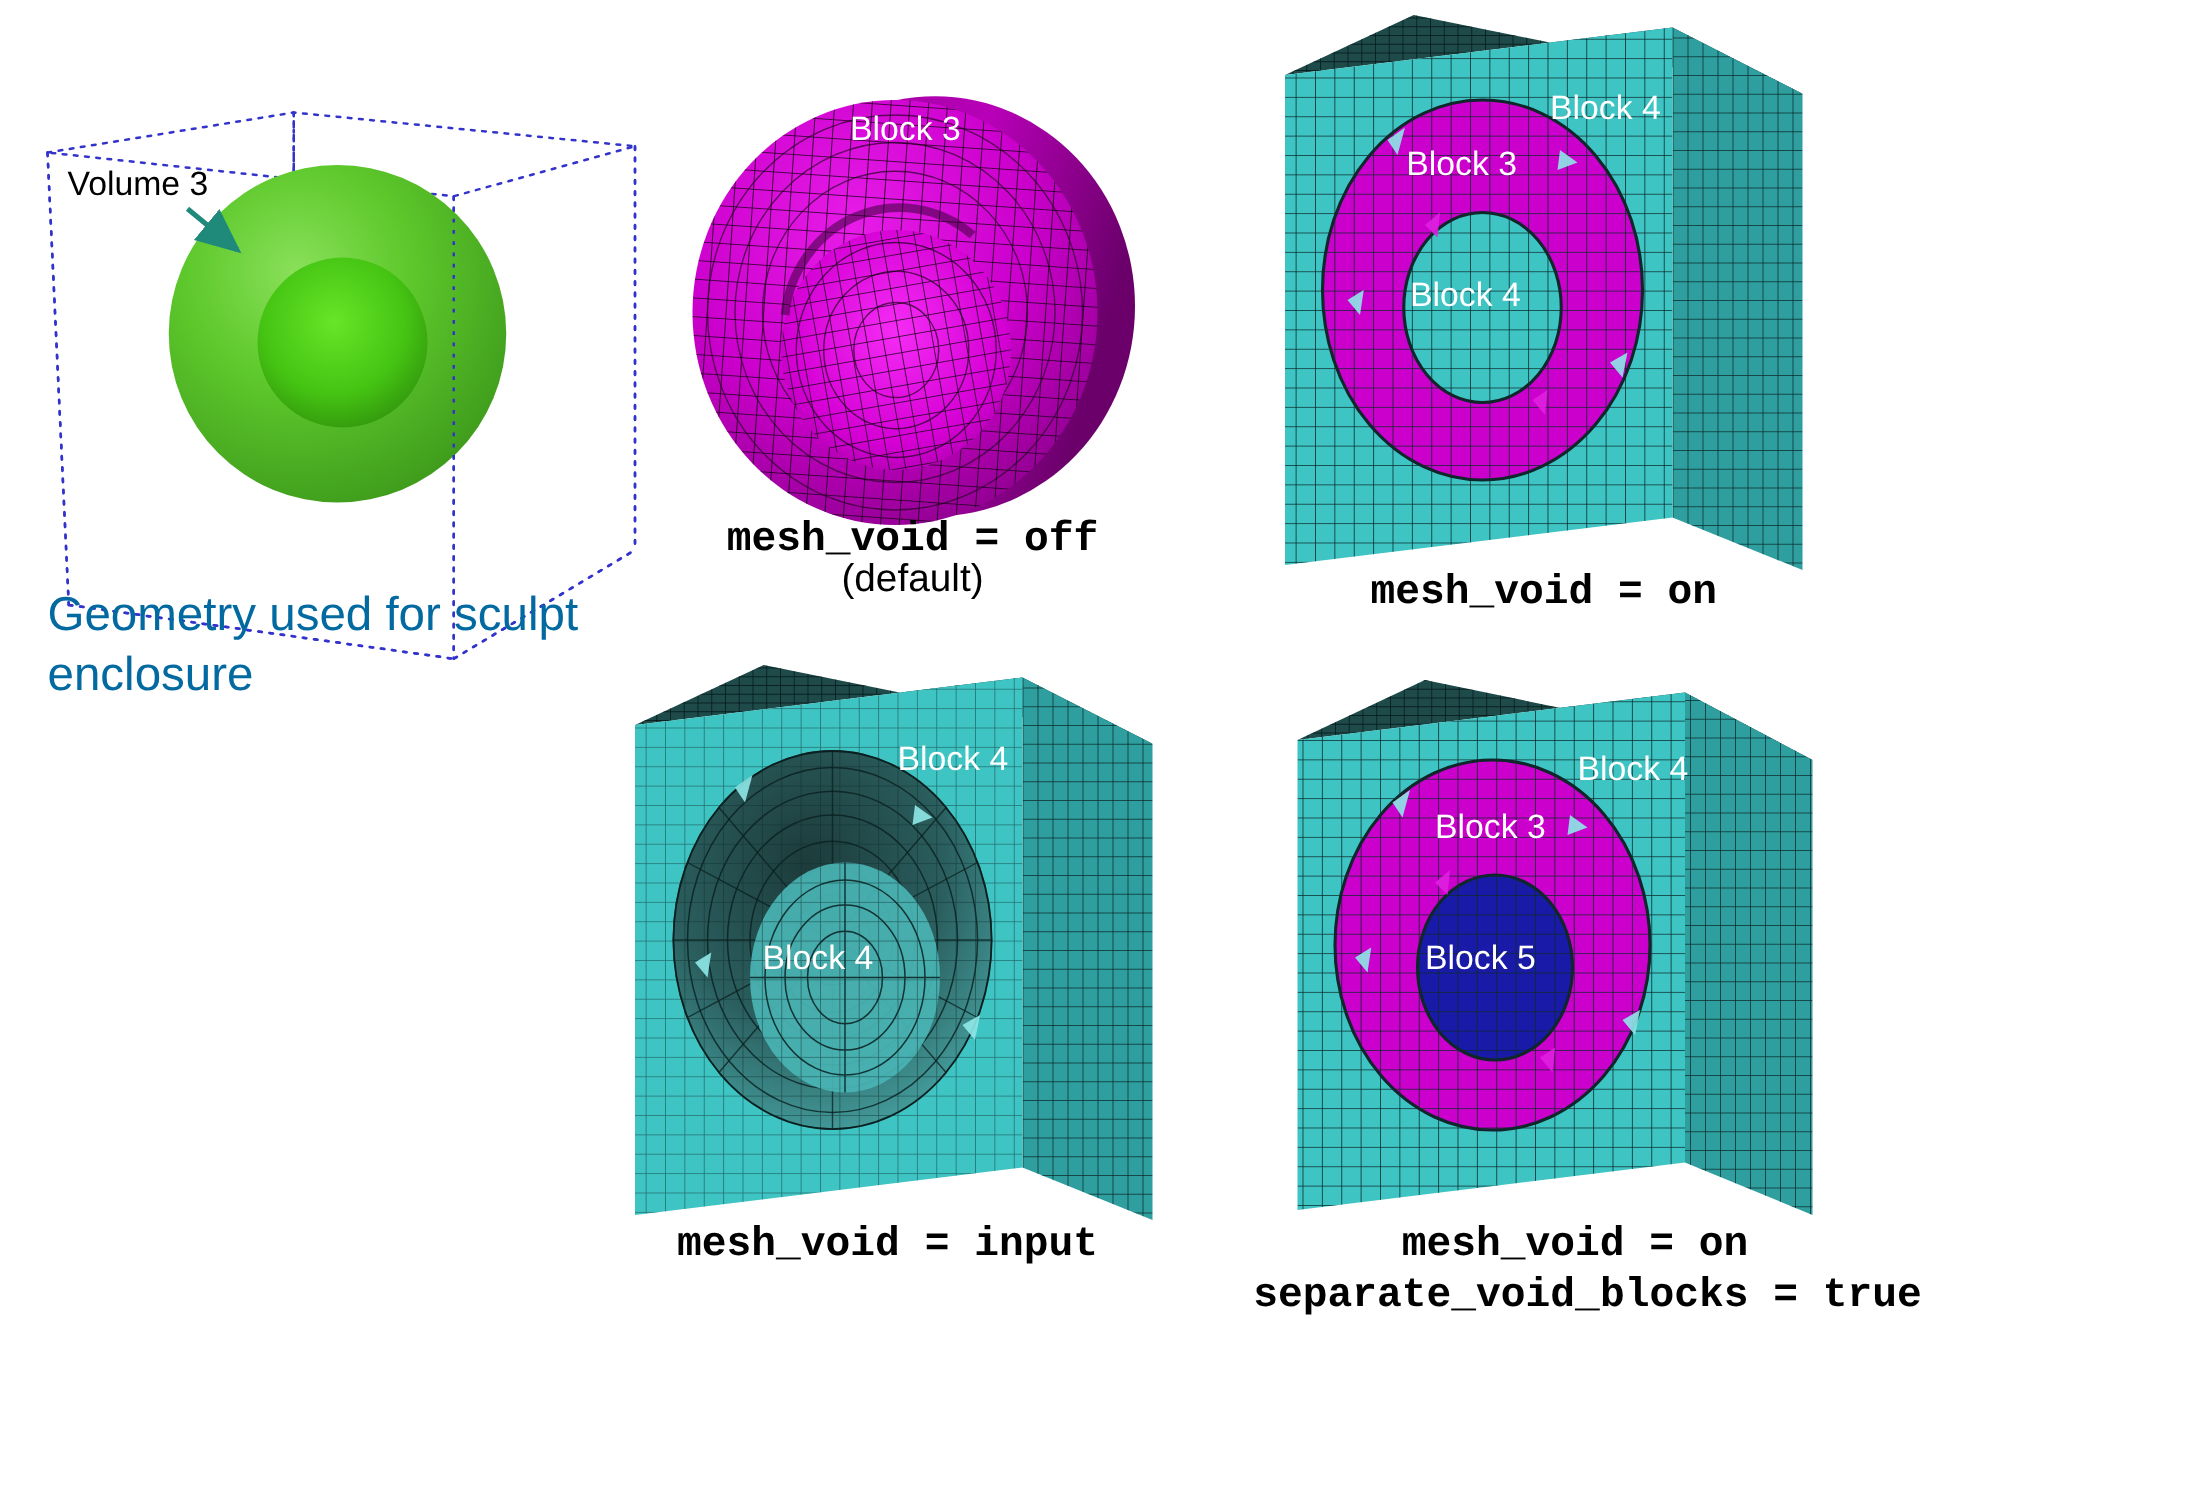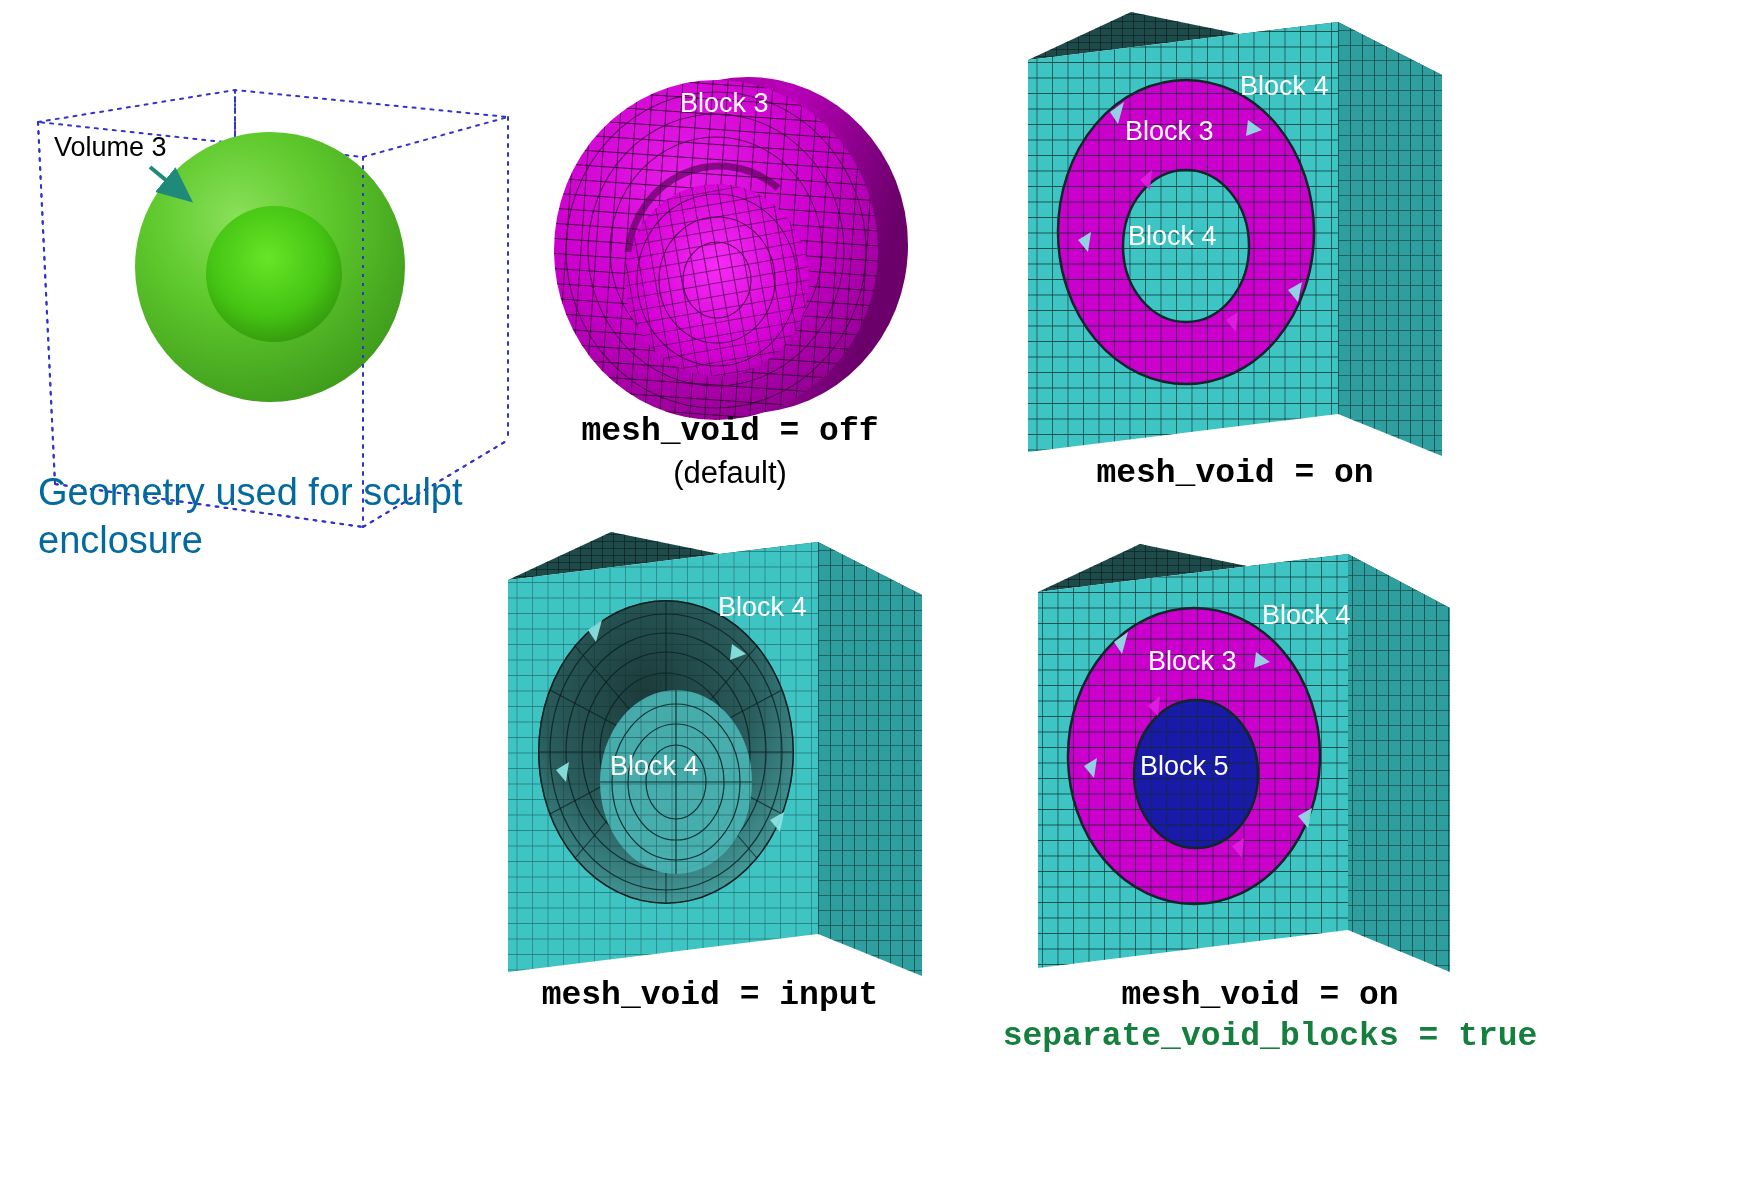--- a/index.html
+++ b/index.html
@@ -31,24 +31,24 @@
     color: #000000;
     white-space: nowrap;
     letter-spacing: 0px;
   }
   .caption-mono { font-size: 33px; }
   .caption-sub  {
     font-family: "Liberation Sans", sans-serif;
     font-weight: normal;
     font-size: 31px;
   }
-  .caption-red { color: #15803d; }
+  .caption-red { color: #000000; }
 
   #cap-off   { left: 460px;  top: 413px; width: 540px; }
-  #cap-def   { left: 460px;  top: 455px; width: 540px; text-align: center; }
+  #cap-def   { left: 460px;  top: 445px; width: 540px; text-align: center; }
   #cap-on    { left: 1000px; top: 455px; width: 470px; }
   #cap-only  { left: 440px;  top: 977px; width: 540px; }
   #cap-on2   { left: 1000px; top: 977px; width: 520px; }
   #cap-sep   { left: 960px;  top: 1018px; width: 620px; }
 
   #geo-text {
     position: absolute;
     left: 38px;
     top: 468px;
     width: 470px;

